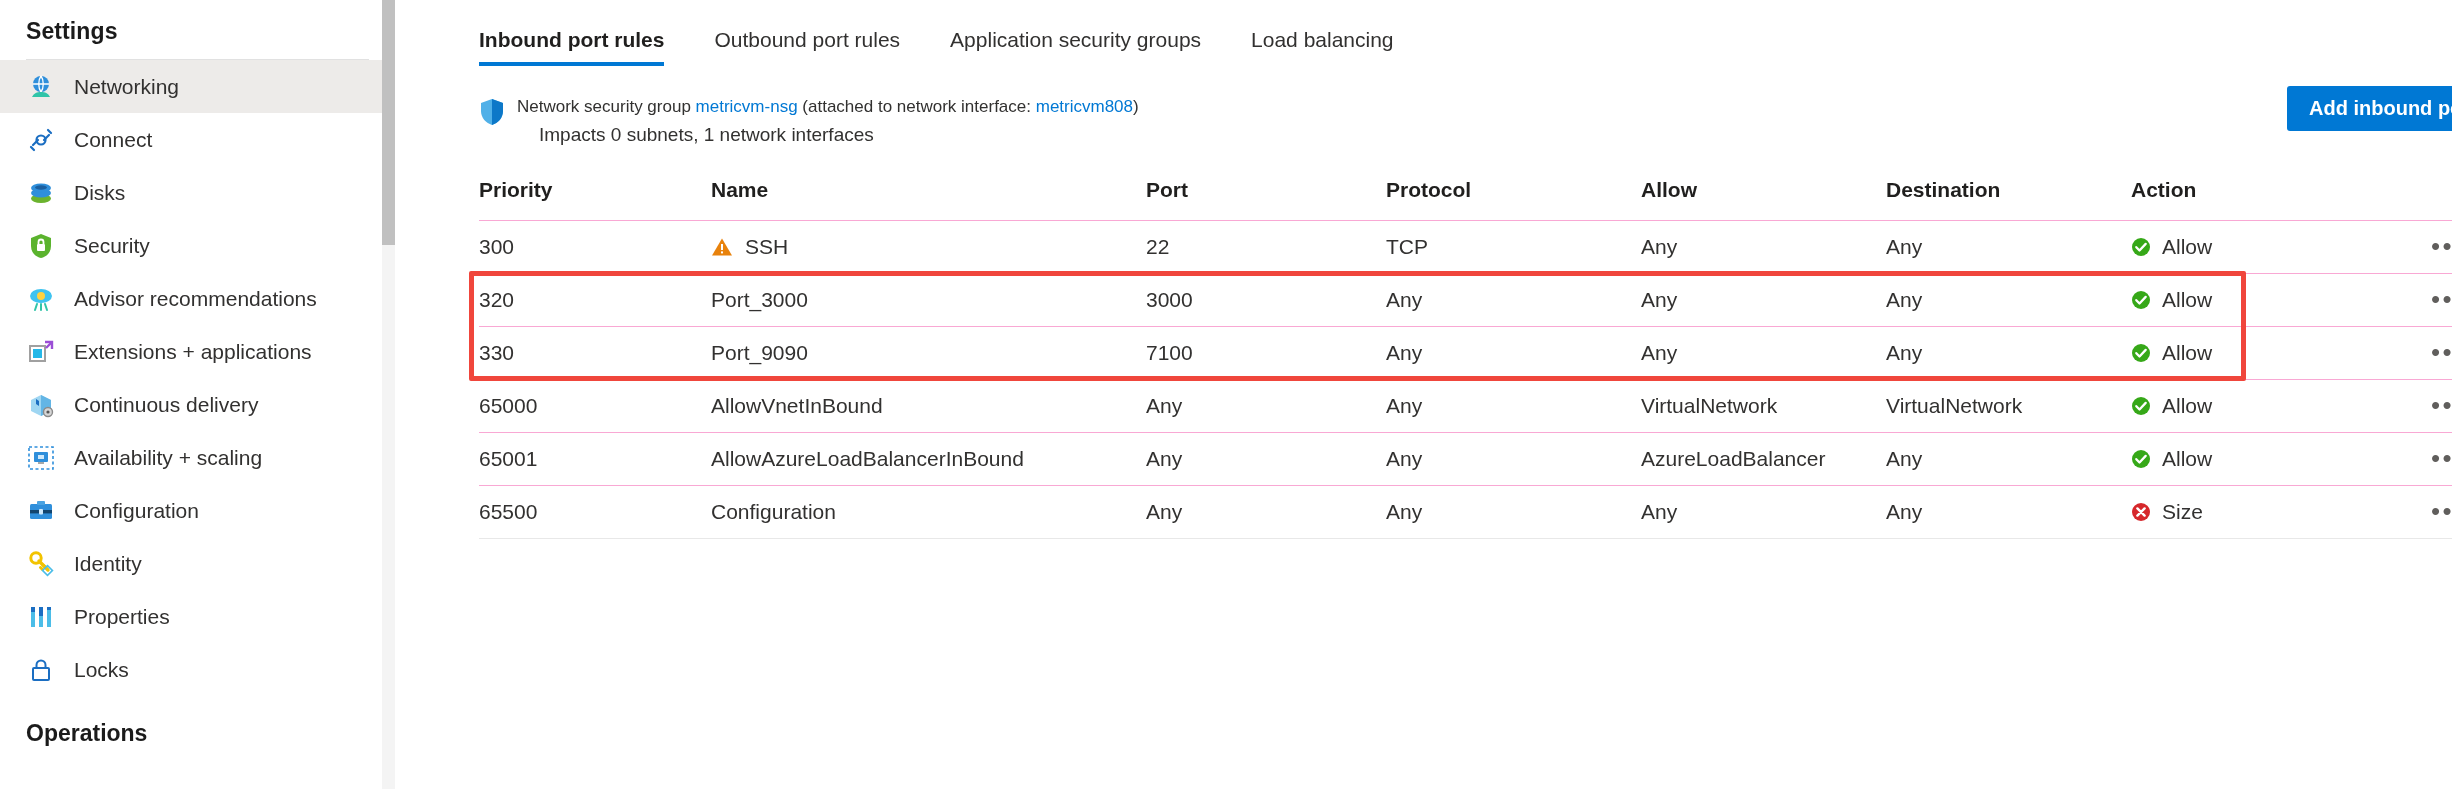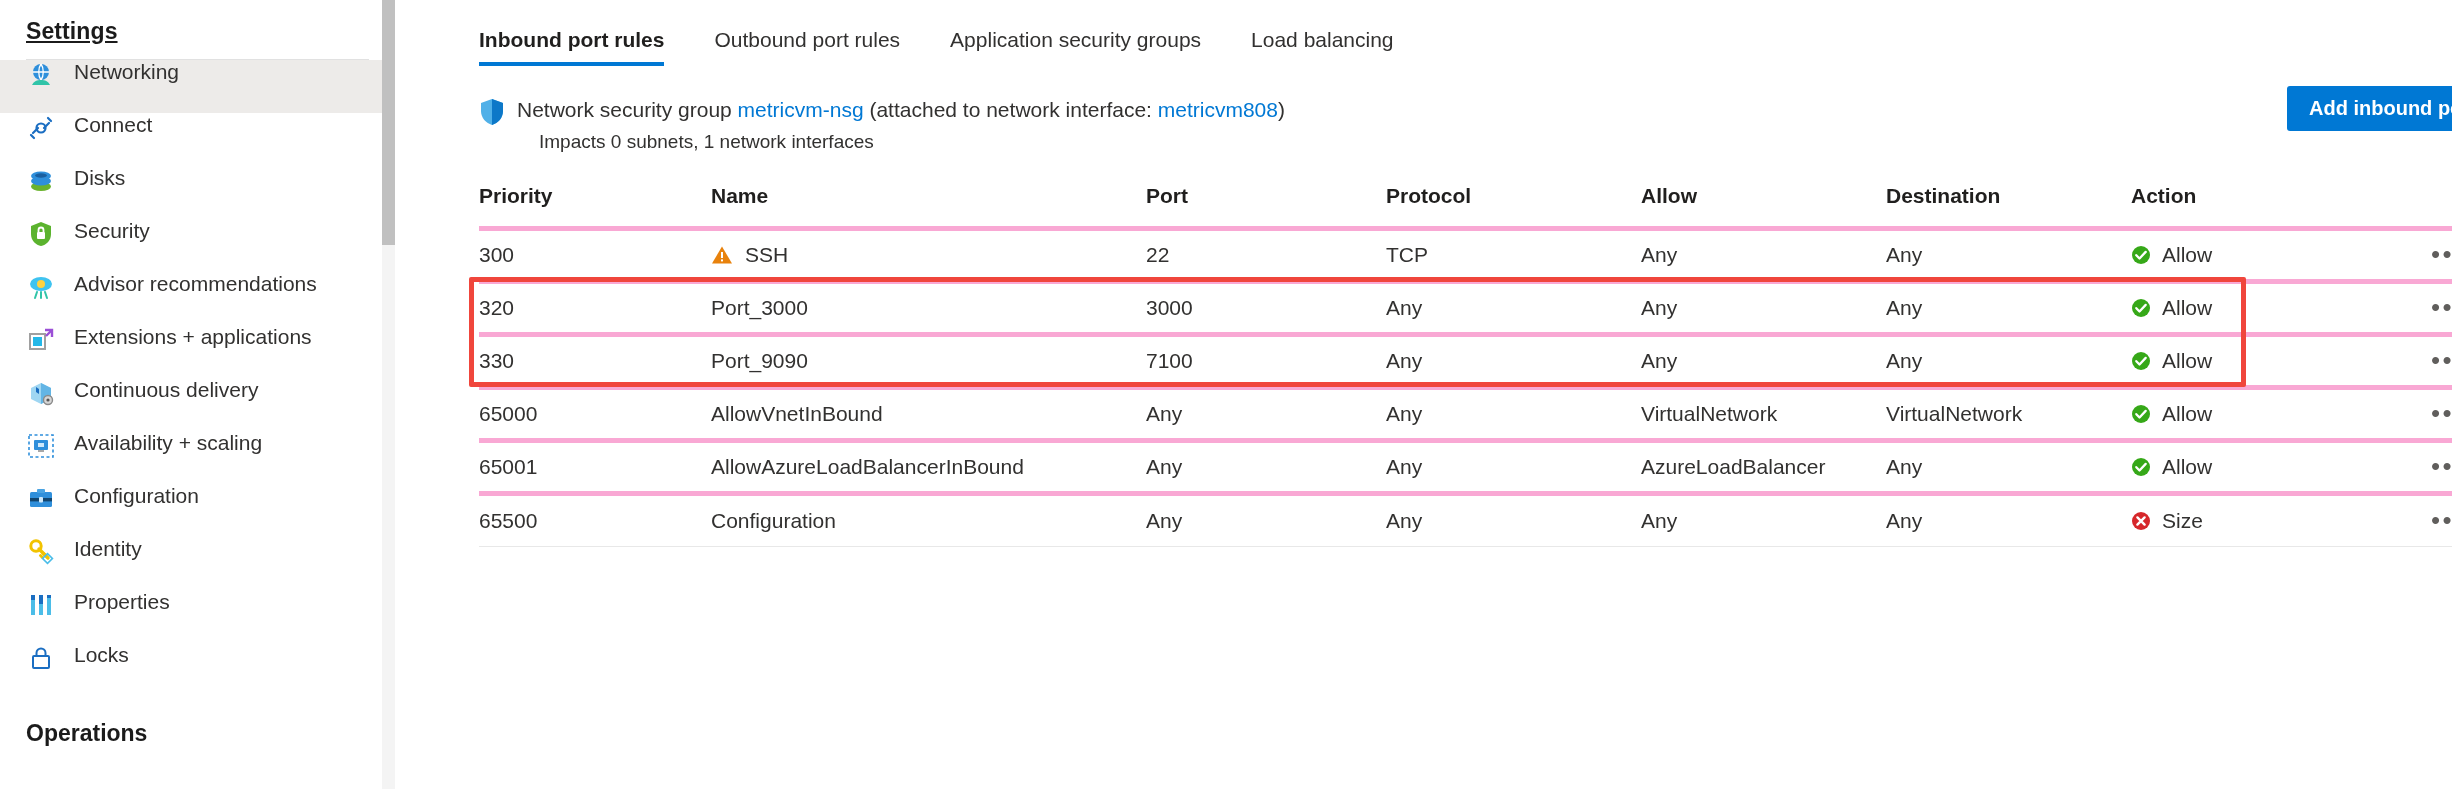--- a/index.html
+++ b/index.html
@@ -14,26 +14,26 @@
   
   .sidebar {
     position: relative;
     width: 395px; height: 789px;
     background: #ffffff;
     flex: 0 0 395px;
     overflow: hidden;
   }
   .sb-title {
     font-size: 23px; font-weight: 600; color: #1b1b1b;
-    padding: 18px 0 0 26px; letter-spacing: .1px; text-decoration: underline;
+    padding: 18px 0 0 26px; letter-spacing: .1px;
   }
   .sb-rule { height: 1px; background: #e1e1e1; margin: 14px 26px 0 26px; }
   .sb-list { margin-top: 0px; }
   .sb-item {
-    display: flex; 
+    display: flex; align-items: center;
     height: 53px; padding-left: 26px; cursor: pointer;
   }
   .sb-item.selected { background: #edebe9; }
   .sb-item .ico {
     width: 30px; height: 30px; flex: 0 0 30px;
     display: flex; align-items: center; justify-content: center;
     margin-right: 18px;
   }
   .sb-item .lbl { font-size: 21px; color: #323130; white-space: nowrap; }
   .sb-group {
@@ -68,21 +68,21 @@
     content: ""; position: absolute; left: 0; right: 0; bottom: 0;
     height: 4px; background: #0078d4;
   }
 
   .nsg-header {
     display: flex; align-items: flex-start;
     padding: 28px 0 0 84px; position: relative;
   }
   .shield-ico { flex: 0 0 26px; margin-right: 12px; margin-top: 4px; }
   .nsg-lines { line-height: 1.55; }
-  .nsg-l1 { font-size: 21px; color: #323130; white-space: nowrap; }
+  .nsg-l1 { font-size: 17px; color: #323130; white-space: nowrap; }
   .nsg-l2 { font-size: 19px; color: #323130; padding-left: 22px; }
   .lnk { color: #0078d4; cursor: pointer; }
 
   .add-btn {
     position: absolute; right: 146px; top: 20px;
     background: #0078d4; color: #fff; border: none;
     font-family: "Liberation Sans", sans-serif;
     font-size: 20px; font-weight: 700;
     padding: 0 22px; height: 45px; line-height: 45px;
     border-radius: 3px; cursor: pointer; white-space: nowrap;
@@ -90,21 +90,21 @@
 
   
   .tbl-wrap { position: relative; margin: 28px 0 0 0; padding: 0 146px 0 84px; }
   table.rules { width: 100%; border-collapse: collapse; table-layout: fixed; }
   table.rules th {
     text-align: left; font-size: 21px; font-weight: 700; color: #201f1e;
     padding: 0 0 18px 0; white-space: nowrap;
   }
   table.rules td {
     font-size: 21px; color: #323130; height: 53px;
-    border-top: 5px solid #f9a8d4; white-space: nowrap;
+    border-top: 1px solid #f9a8d4; white-space: nowrap;
     vertical-align: middle;
   }
   table.rules tbody tr:last-child td { border-bottom: 1px solid #e8e8e8; }
   .c-prio { width: 232px; margin-top: 24px; }
   .c-name { width: 435px; }
   .c-port { width: 240px; }
   .c-prot { width: 255px; }
   .c-src  { width: 245px; }
   .c-dst  { width: 245px; }
   .c-act  { width: 300px; }

